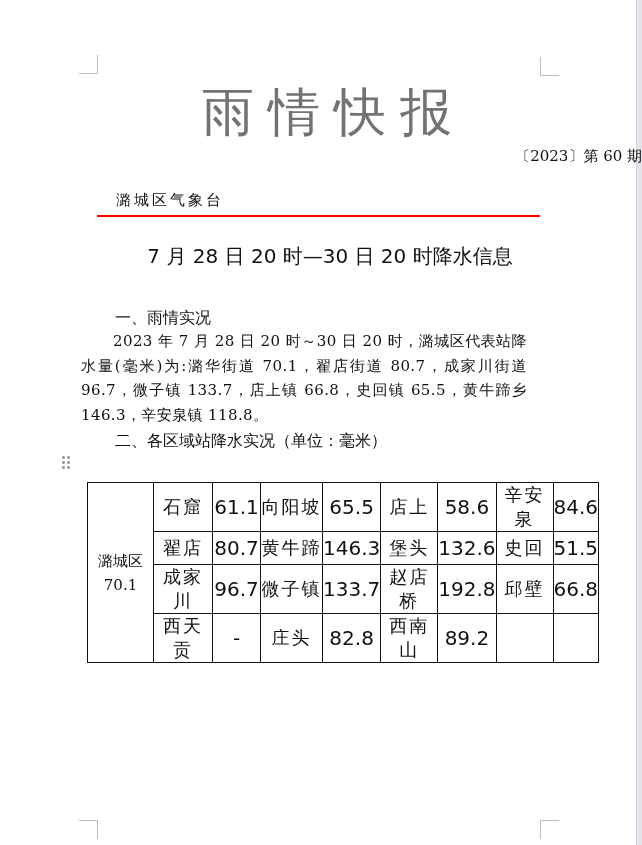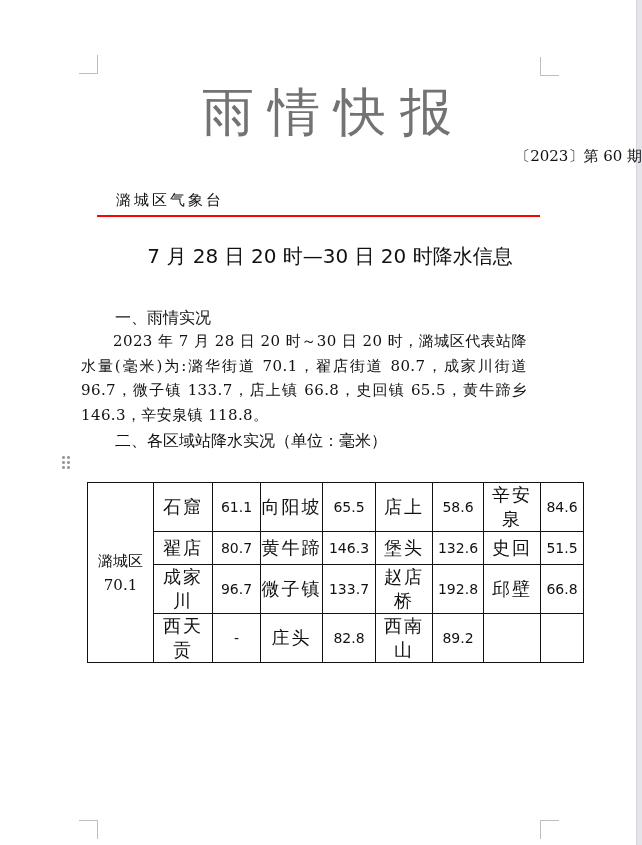--- a/index.html
+++ b/index.html
@@ -58,21 +58,21 @@
   }
   table.rain {
     position: absolute; left: 87px; top: 482px; border-collapse: collapse;
     font-size: 14px;
   }
   table.rain td {
     border: 1px solid #111; height: 32px; padding: 0; text-align: center; vertical-align: middle;
   }
   td.region { width: 65px; font-size: 15px; line-height: 24px; }
   td.stn { letter-spacing: 2px; font-family: "DejaVu Serif", serif; font-size: 18px; }
-  td.val { font-family: "DejaVu Sans", "Liberation Sans", sans-serif; font-size: 14px; }
+  td.val { font-family: "DejaVu Sans", "Liberation Sans", sans-serif; font-size: 20px; }
 </style>
 </head>
 <body>
 
 <div class="right-strip"></div>
 
 <div class="corner c-tl"></div>
 <div class="corner c-tr"></div>
 <div class="corner c-bl"></div>
 <div class="corner c-br"></div>

